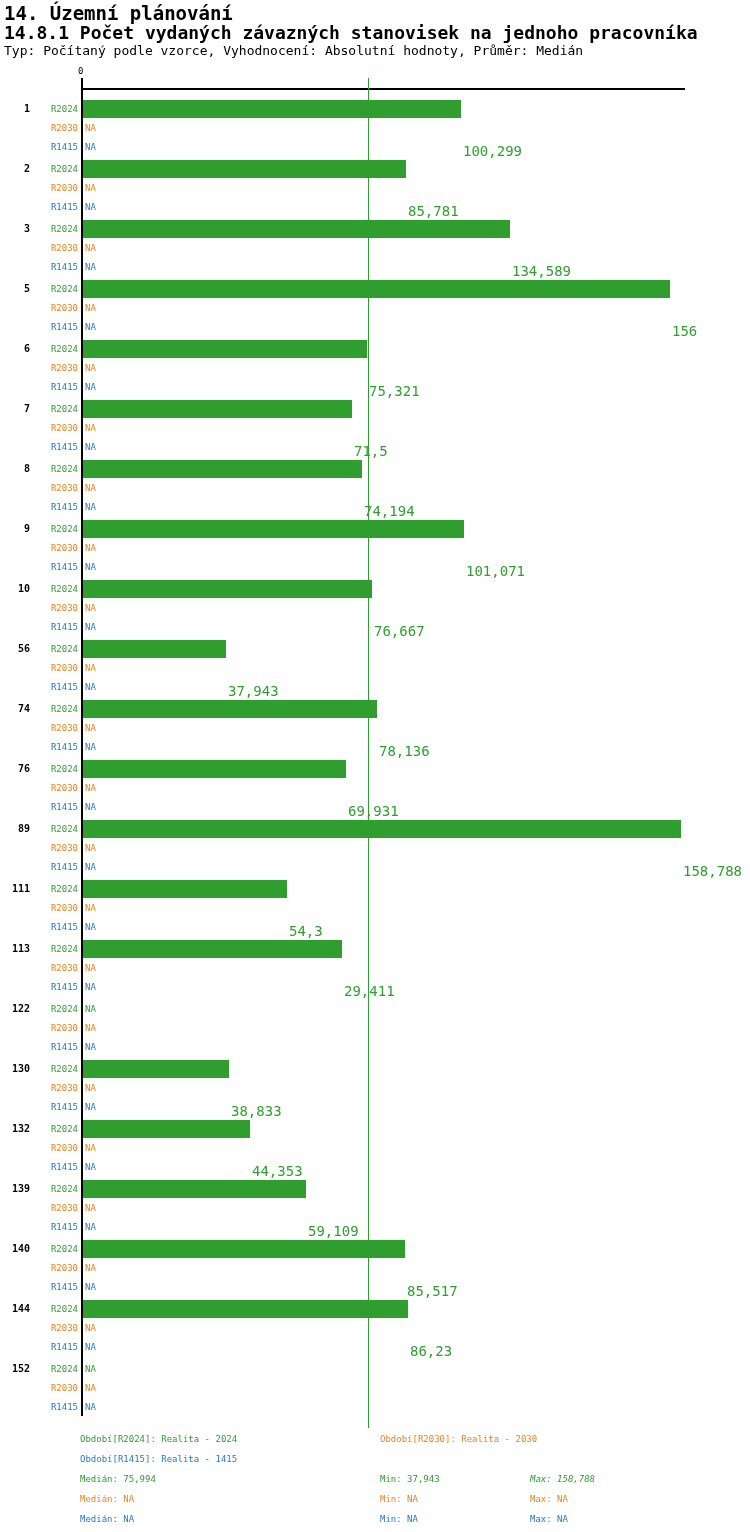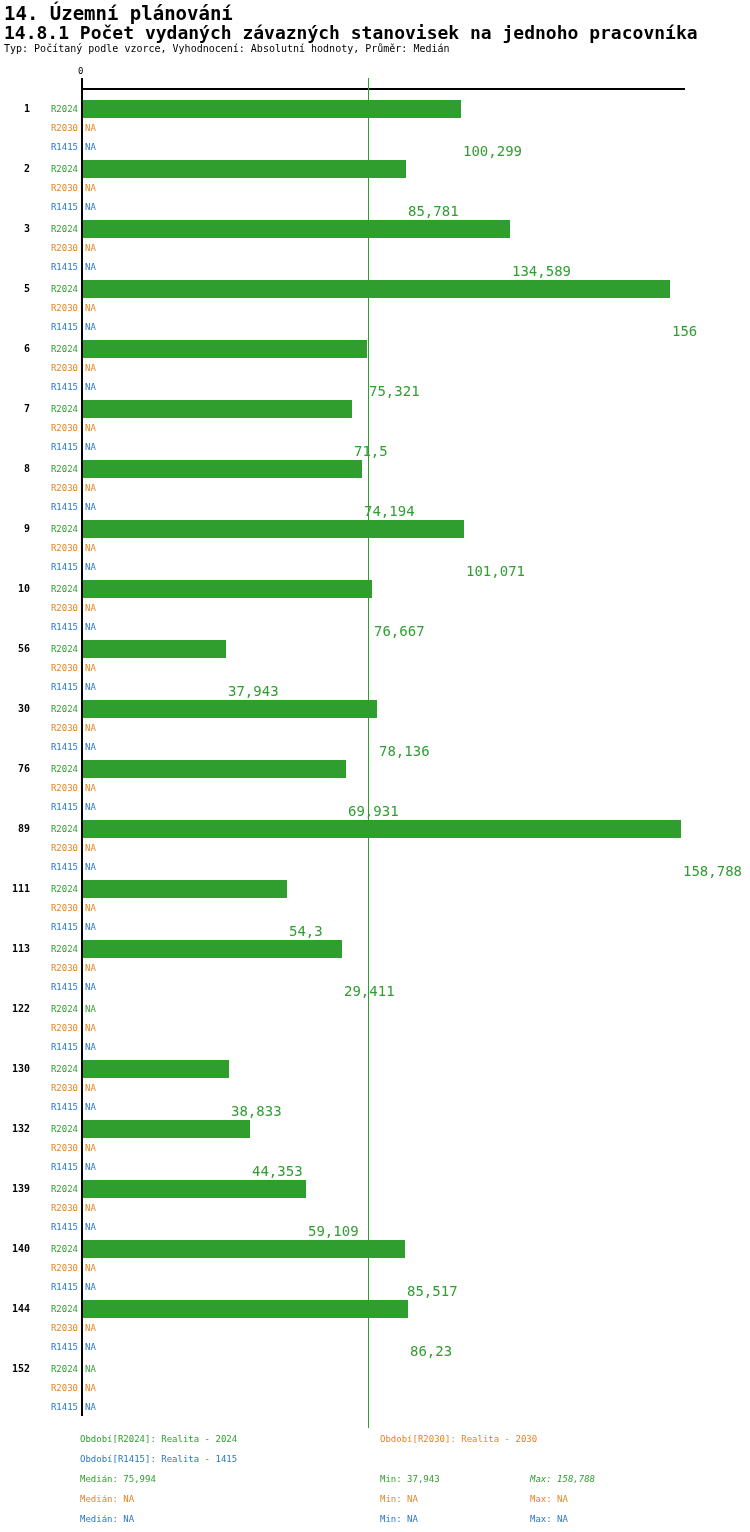--- a/index.html
+++ b/index.html
@@ -29,21 +29,21 @@
     left: 4px;
     top: 22px;
     font-size: 18px;
     font-weight: bold;
     white-space: nowrap;
   }
   .subtitle-meta {
     position: absolute;
     left: 4px;
     top: 43px;
-    font-size: 10px;
+    font-size: 13px;
     white-space: nowrap;
   }
 
   
   #plot {
     position: absolute;
     left: 0;
     top: 0;
     width: 750px;
     height: 1420px;
@@ -204,21 +204,21 @@
     <div class="ser-label" style="left: 34px; width: 44px; top: 622px; color: rgb(40, 120, 200);">R1415</div>
     <div class="na-value" style="left: 85px; top: 622px; color: rgb(40, 120, 200);">NA</div>
     <div class="grp-index" style="left: 0px; width: 30px; top: 643px;">56</div>
     <div class="ser-label" style="left: 34px; width: 44px; top: 644px; color: rgb(47, 158, 47);">R2024</div>
     <div class="bar" style="left: 83px; top: 640px; width: 143px; height: 18px; background: rgb(47, 158, 47);"></div>
     <div class="bar-value" style="left: 228px; top: 644px; color: rgb(47, 158, 47);">37,943</div>
     <div class="ser-label" style="left: 34px; width: 44px; top: 663px; color: rgb(232, 130, 30);">R2030</div>
     <div class="na-value" style="left: 85px; top: 663px; color: rgb(232, 130, 30);">NA</div>
     <div class="ser-label" style="left: 34px; width: 44px; top: 682px; color: rgb(40, 120, 200);">R1415</div>
     <div class="na-value" style="left: 85px; top: 682px; color: rgb(40, 120, 200);">NA</div>
-    <div class="grp-index" style="left: 0px; width: 30px; top: 703px;">30</div>
+    <div class="grp-index" style="left: 0px; width: 30px; top: 703px;">74</div>
     <div class="ser-label" style="left: 34px; width: 44px; top: 704px; color: rgb(47, 158, 47);">R2024</div>
     <div class="bar" style="left: 83px; top: 700px; width: 294px; height: 18px; background: rgb(47, 158, 47);"></div>
     <div class="bar-value" style="left: 379px; top: 704px; color: rgb(47, 158, 47); text-align: center;">78,136</div>
     <div class="ser-label" style="left: 34px; width: 44px; top: 723px; color: rgb(232, 130, 30);">R2030</div>
     <div class="na-value" style="left: 85px; top: 723px; color: rgb(232, 130, 30);">NA</div>
     <div class="ser-label" style="left: 34px; width: 44px; top: 742px; color: rgb(40, 120, 200);">R1415</div>
     <div class="na-value" style="left: 85px; top: 742px; color: rgb(40, 120, 200);">NA</div>
     <div class="grp-index" style="left: 0px; width: 30px; top: 763px;">76</div>
     <div class="ser-label" style="left: 34px; width: 44px; top: 764px; color: rgb(47, 158, 47);">R2024</div>
     <div class="bar" style="left: 83px; top: 760px; width: 263px; height: 18px; background: rgb(47, 158, 47);"></div>

